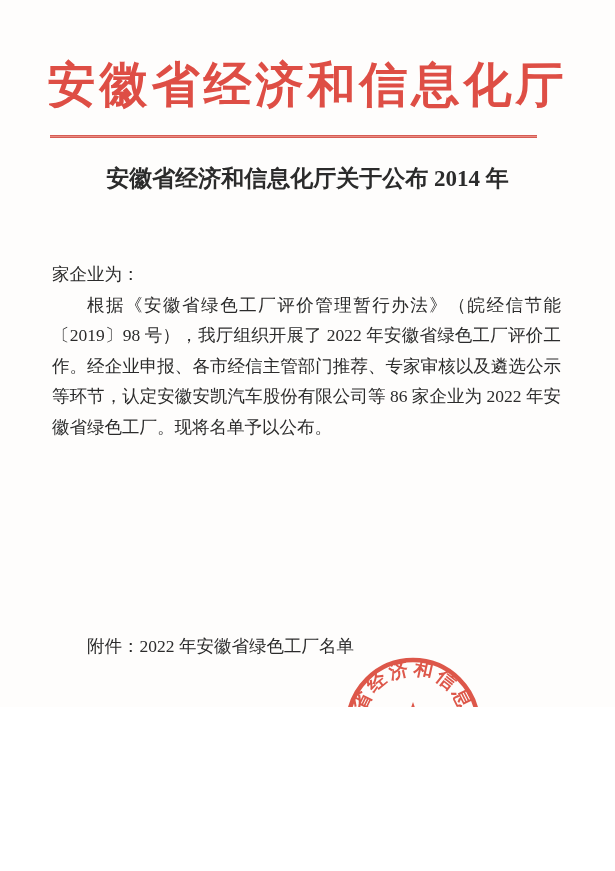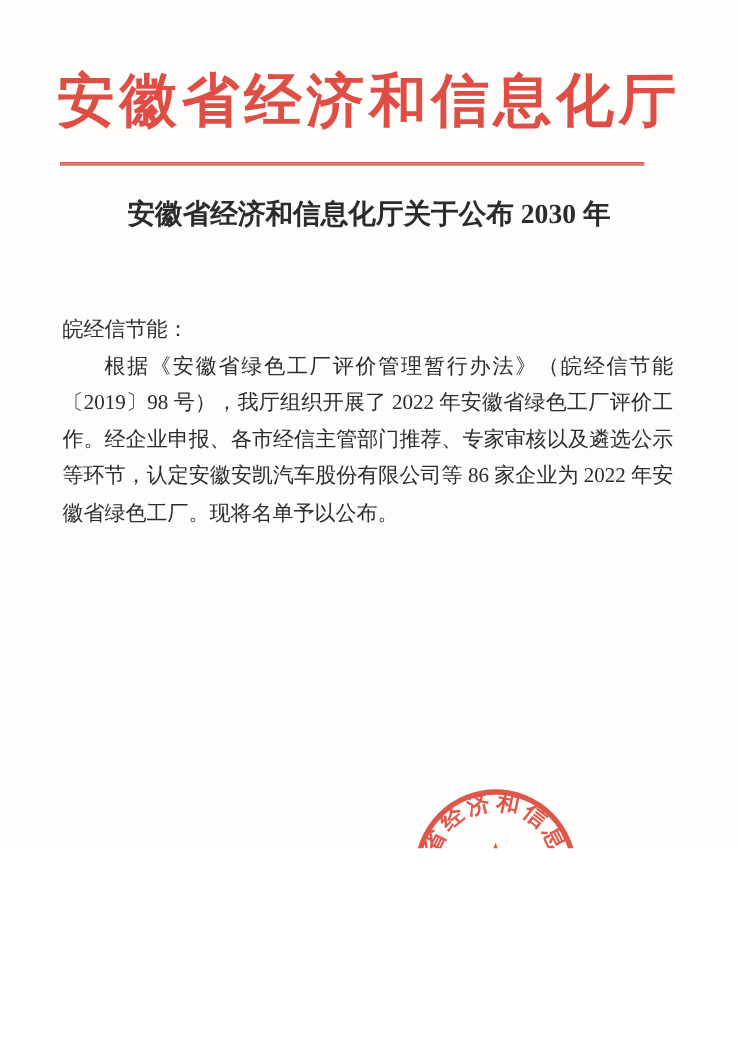--- a/index.html
+++ b/index.html
@@ -65,28 +65,29 @@
 </head>
 <body>
 
 <div class="page">
 
   <div class="letterhead">安徽省经济和信息化厅</div>
 
   <div class="letterhead-rule"></div>
 
   <h1 class="doc-title">
-    <span>安徽省经济和信息化厅关于公布 2030 年</span>
+    <span>安徽省经济和信息化厅关于公布 2014 年</span>
   </h1>
 
   <div class="doc-body">
-    <p class="salutation">皖经信节能：</p>
+    <p class="salutation">家企业为：</p>
     <p class="para">根据《安徽省绿色工厂评价管理暂行办法》（皖经信节能〔2019〕98 号），我厅组织开展了 2022 年安徽省绿色工厂评价工作。经企业申报、各市经信主管部门推荐、专家审核以及遴选公示等环节，认定安徽安凯汽车股份有限公司等 86 家企业为 2022 年安徽省绿色工厂。现将名单予以公布。</p>
   </div>
 
+  <p class="attachment">附件：2022 年安徽省绿色工厂名单</p>
 
   <div class="signature">
     <div>安徽省经济和信息化厅</div>
     <div>2022 年 8 月 29 日</div>
   </div>
 
   <svg class="seal" width="140" height="140" viewBox="0 0 140 140" aria-hidden="true">
     <circle class="ring" cx="70" cy="70" r="65"></circle>
     <path id="sealTextArc" d="M 31.7 102.1 A 50 50 0 1 1 108.3 102.1" fill="none"></path>
     <text class="seal-arc-text">

